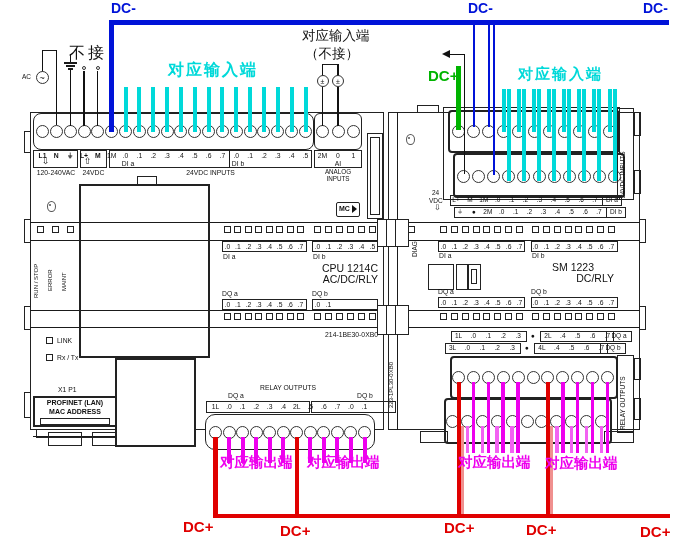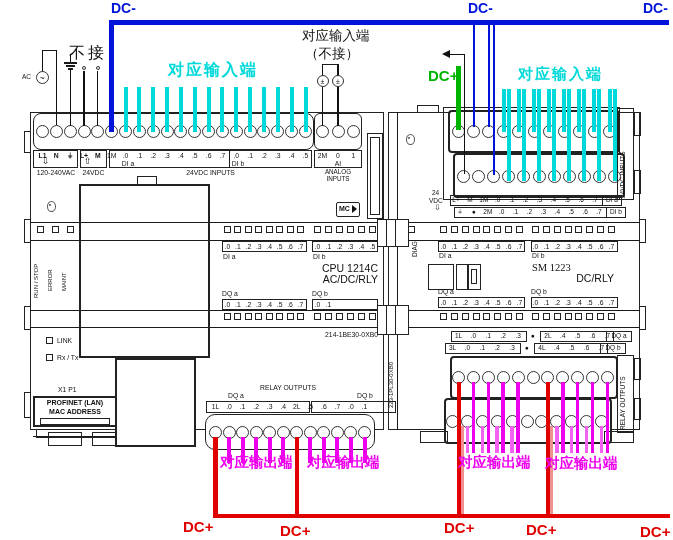--- a/index.html
+++ b/index.html
@@ -331,21 +331,21 @@
     <div class="txt ctr" style="left: 525.5px; top: 242.5px; font-size: 6.8px; color: rgb(17, 17, 17); font-weight: 400; letter-spacing: normal; width: 20px; text-align: center;">.0</div>
     <div class="txt ctr" style="left: 536.357px; top: 242.5px; font-size: 6.8px; color: rgb(17, 17, 17); font-weight: 400; letter-spacing: normal; width: 20px; text-align: center;">.1</div>
     <div class="txt ctr" style="left: 547.214px; top: 242.5px; font-size: 6.8px; color: rgb(17, 17, 17); font-weight: 400; letter-spacing: normal; width: 20px; text-align: center;">.2</div>
     <div class="txt ctr" style="left: 558.071px; top: 242.5px; font-size: 6.8px; color: rgb(17, 17, 17); font-weight: 400; letter-spacing: normal; width: 20px; text-align: center;">.3</div>
     <div class="txt ctr" style="left: 568.929px; top: 242.5px; font-size: 6.8px; color: rgb(17, 17, 17); font-weight: 400; letter-spacing: normal; width: 20px; text-align: center;">.4</div>
     <div class="txt ctr" style="left: 579.786px; top: 242.5px; font-size: 6.8px; color: rgb(17, 17, 17); font-weight: 400; letter-spacing: normal; width: 20px; text-align: center;">.5</div>
     <div class="txt ctr" style="left: 590.643px; top: 242.5px; font-size: 6.8px; color: rgb(17, 17, 17); font-weight: 400; letter-spacing: normal; width: 20px; text-align: center;">.6</div>
     <div class="txt ctr" style="left: 601.5px; top: 242.5px; font-size: 6.8px; color: rgb(17, 17, 17); font-weight: 400; letter-spacing: normal; width: 20px; text-align: center;">.7</div>
     <div class="txt" style="left: 439px; top: 252px; font-size: 6.8px; color: rgb(17, 17, 17); font-weight: 400; letter-spacing: normal;">DI a</div>
     <div class="txt" style="left: 532px; top: 252px; font-size: 6.8px; color: rgb(17, 17, 17); font-weight: 400; letter-spacing: normal;">DI b</div>
-    <div class="txt" style="left: 532px; top: 262px; font-size: 10.5px; color: rgb(17, 17, 17); font-weight: 400; letter-spacing: normal; width: 82px; text-align: left; font-family: Liberation Serif, serif;">SM 1223</div>
+    <div class="txt" style="left: 532px; top: 262px; font-size: 10.5px; color: rgb(17, 17, 17); font-weight: 400; letter-spacing: normal; width: 82px; text-align: center;">SM 1223</div>
     <div class="txt" style="left: 532px; top: 273px; font-size: 10.5px; color: rgb(17, 17, 17); font-weight: 400; letter-spacing: normal; width: 82px; text-align: right;">DC/RLY</div>
     <div class="rect" style="left: 428px; top: 264px; width: 26px; height: 26px; border-width: 1.5px; border-radius: 0px;"></div>
     <div class="rect" style="left: 456px; top: 264px; width: 12px; height: 26px; border-width: 1.5px; border-radius: 0px;"></div>
     <div class="rect" style="left: 468px; top: 264px; width: 13px; height: 26px; border-width: 1.5px; border-radius: 0px;"></div>
     <div class="rect" style="left: 471px; top: 269px; width: 6px; height: 15px; border-width: 1.1px; border-radius: 0px;"></div>
     <div class="txt" style="left: 438px; top: 288px; font-size: 6.8px; color: rgb(17, 17, 17); font-weight: 400; letter-spacing: normal;">DQ a</div>
     <div class="txt" style="left: 531px; top: 288px; font-size: 6.8px; color: rgb(17, 17, 17); font-weight: 400; letter-spacing: normal;">DQ b</div>
     <div class="rect" style="left: 438px; top: 297px; width: 87px; height: 11px; border-width: 1px; border-radius: 0px;"></div>
     <div class="rect" style="left: 531px; top: 297px; width: 87px; height: 11px; border-width: 1px; border-radius: 0px;"></div>
     <div class="txt ctr" style="left: 433.5px; top: 298.5px; font-size: 6.8px; color: rgb(17, 17, 17); font-weight: 400; letter-spacing: normal; width: 20px; text-align: center;">.0</div>

